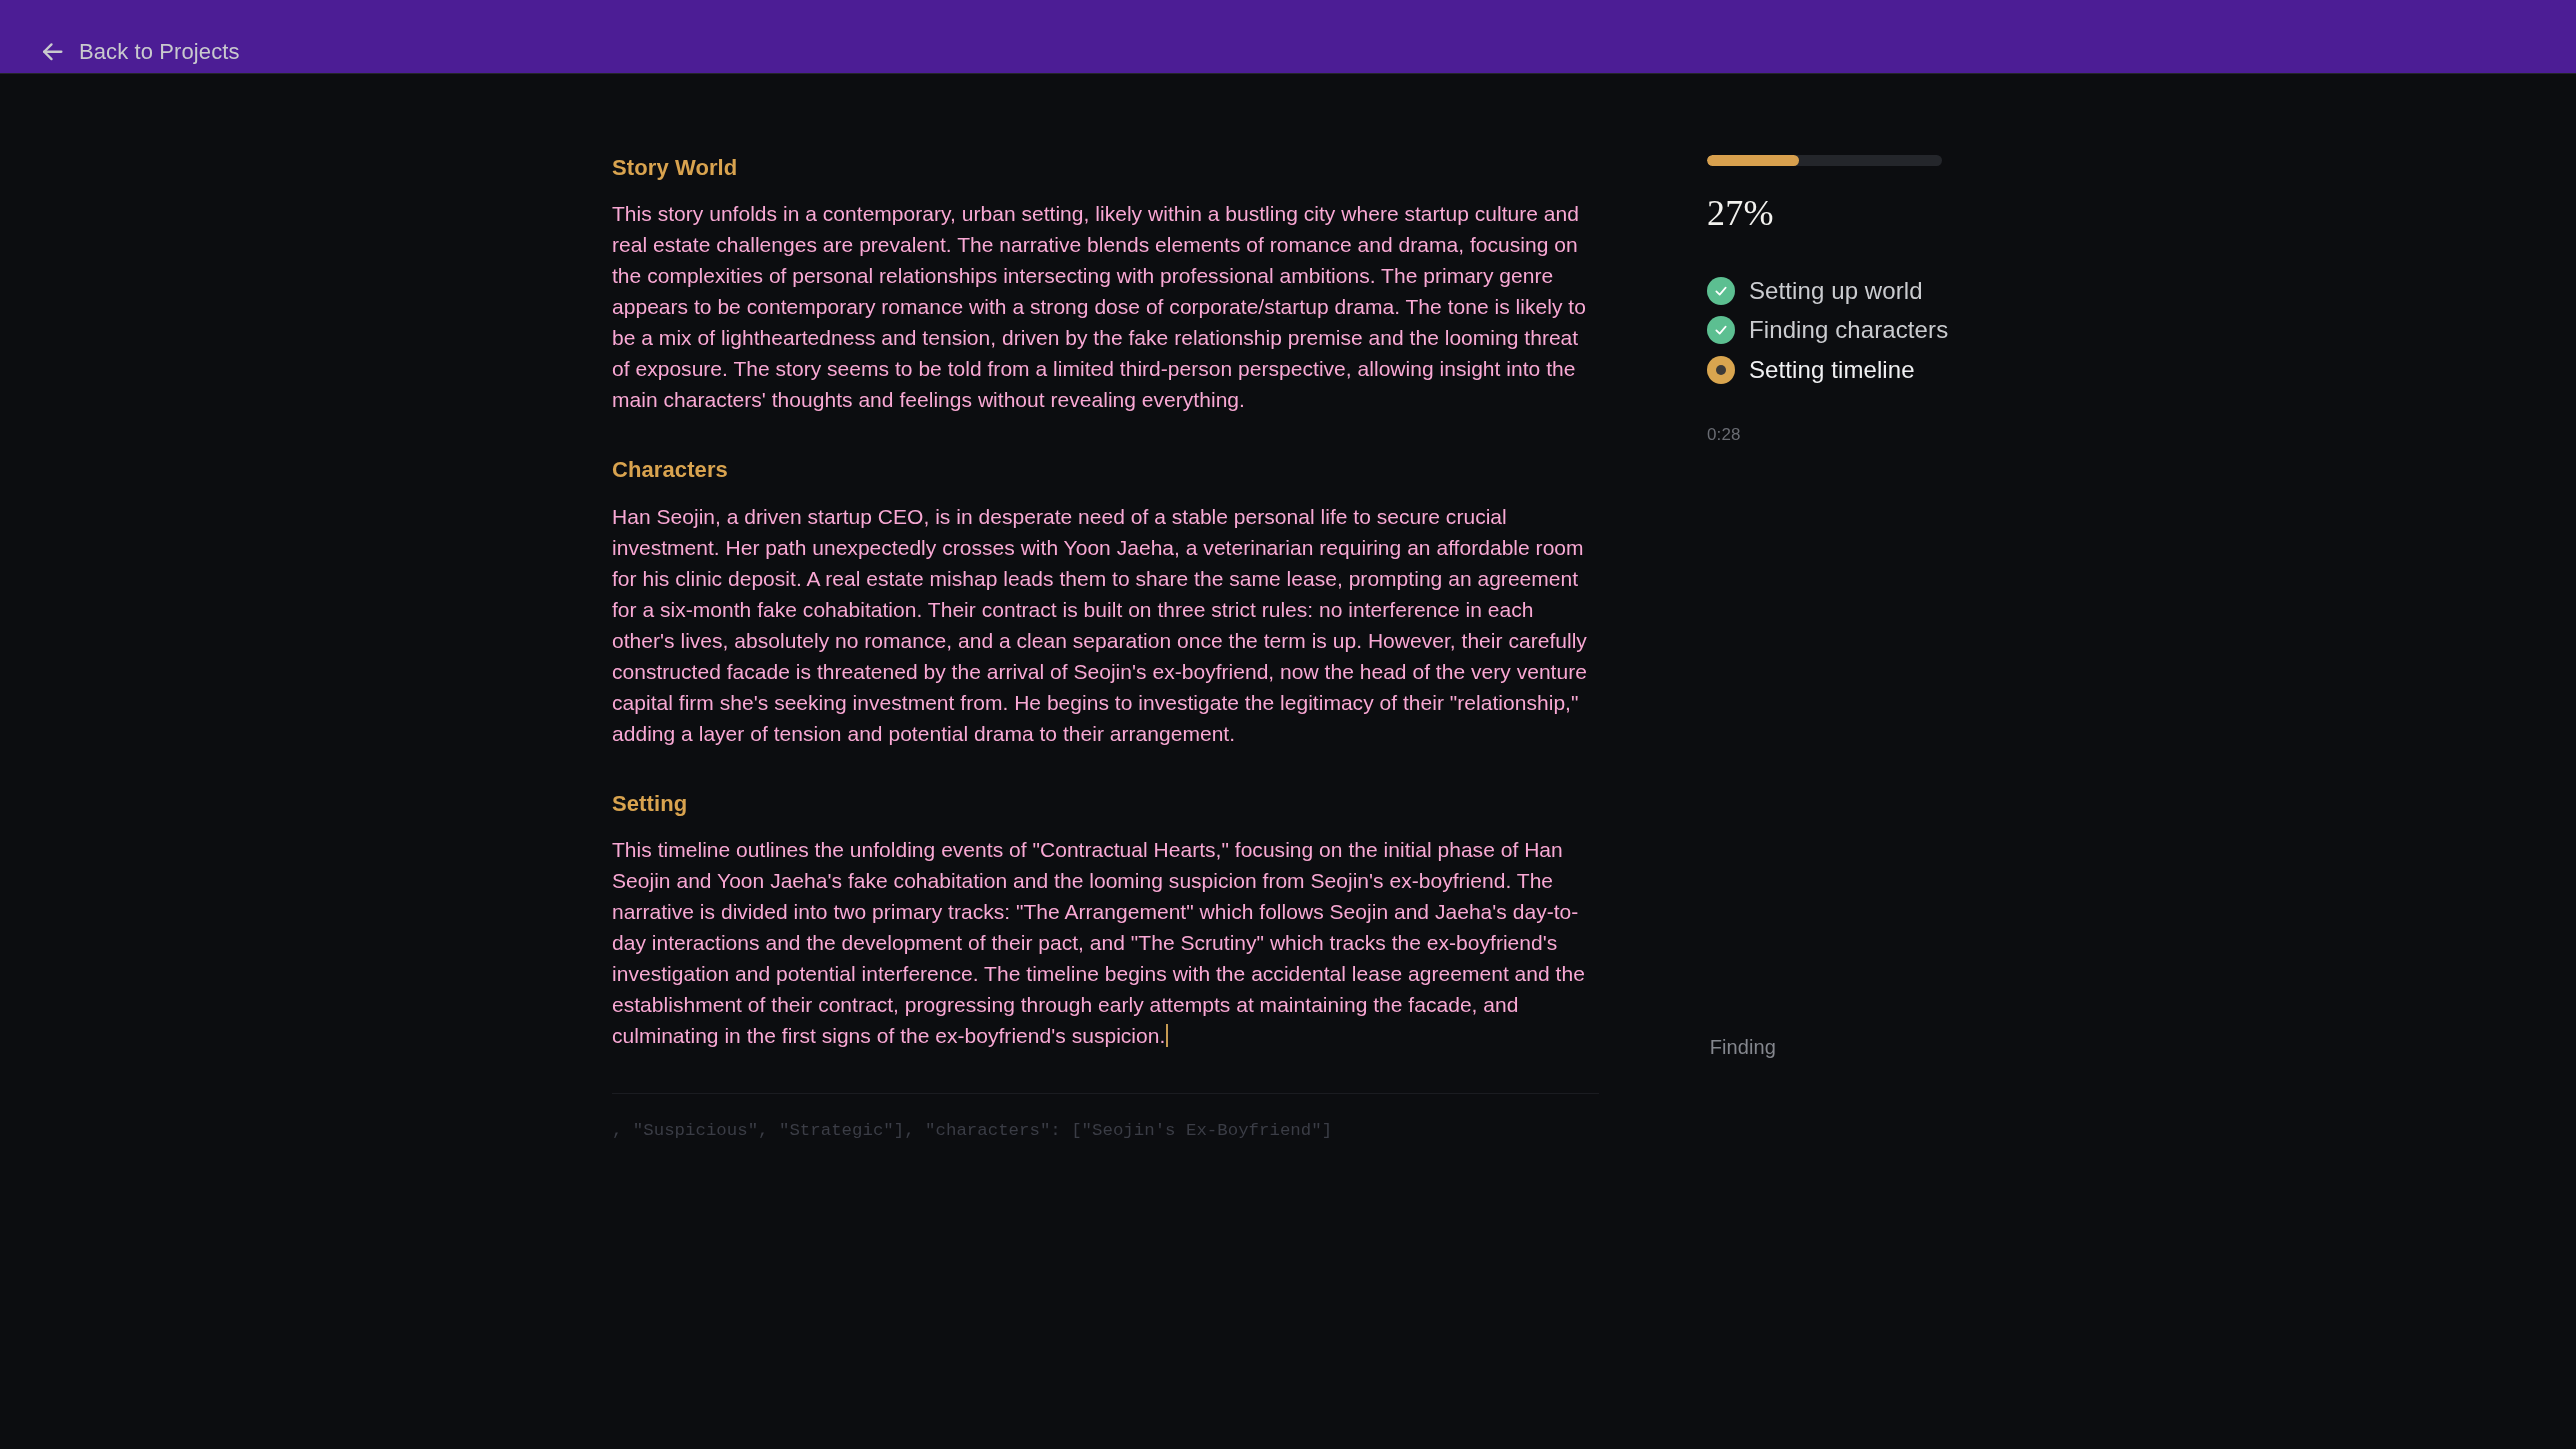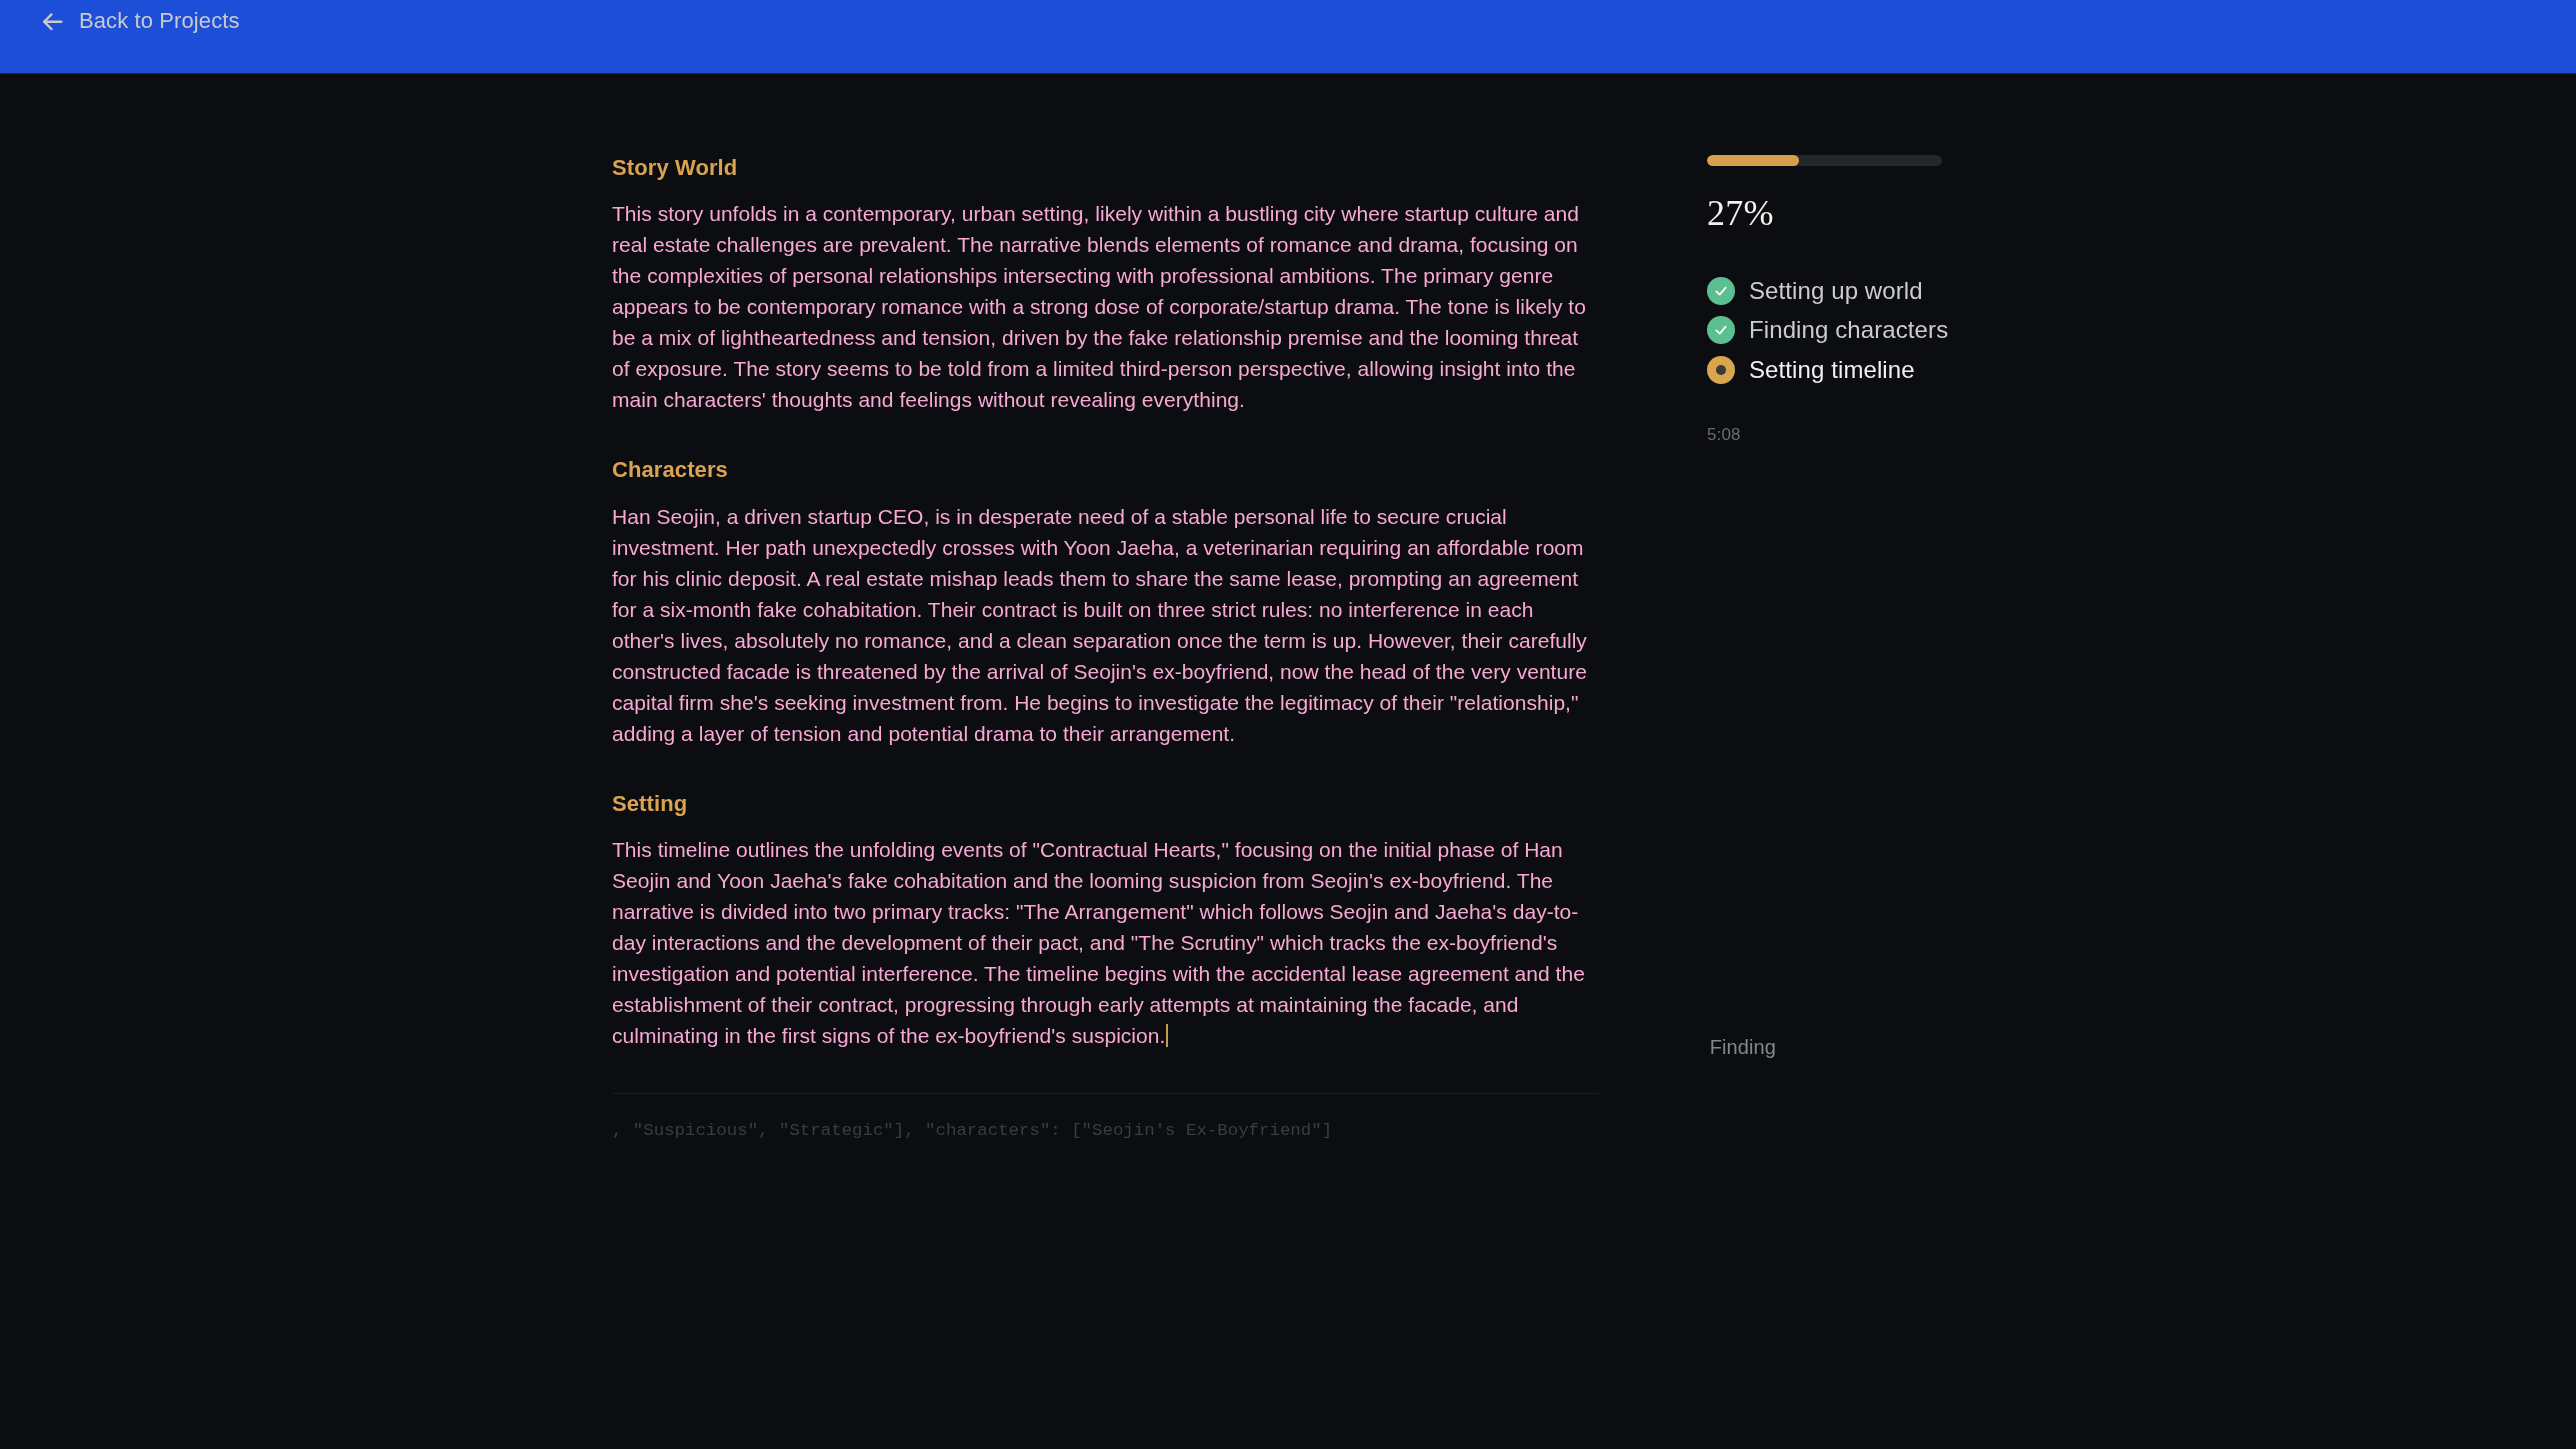--- a/index.html
+++ b/index.html
@@ -11,24 +11,24 @@
     font-family: "Liberation Sans", sans-serif;
     overflow: hidden;
   }
 
   
   .topbar {
     position: absolute;
     left: 0; top: 0;
     width: 2576px;
     height: 74px;
-    background: #1d4ed8;
+    background: #4c1d95;
     border-bottom: 1.3px solid #242529;
     display: flex;
-    align-items: flex-start;
+    align-items: flex-end;
   }
   .back-button {
     display: flex;
     align-items: center;
     gap: 12px;
     margin-left: 29.5px;
     padding: 6.7px 8px;
     cursor: pointer;
     background: transparent;
     border: none;
@@ -264,19 +264,19 @@
 
       <div class="stage-row">
         <span class="stage-icon active" style="background: rgb(217, 165, 79);">
           <span class="stage-dot"></span>
         </span>
         <span class="stage-label active">Setting timeline</span>
       </div>
 
     </div>
 
-    <div class="elapsed-time">5:08</div>
+    <div class="elapsed-time">0:28</div>
   </div>
 
   <button class="cancel-button">Finding</button>
 
 </div>
 
 
 </body></html>

